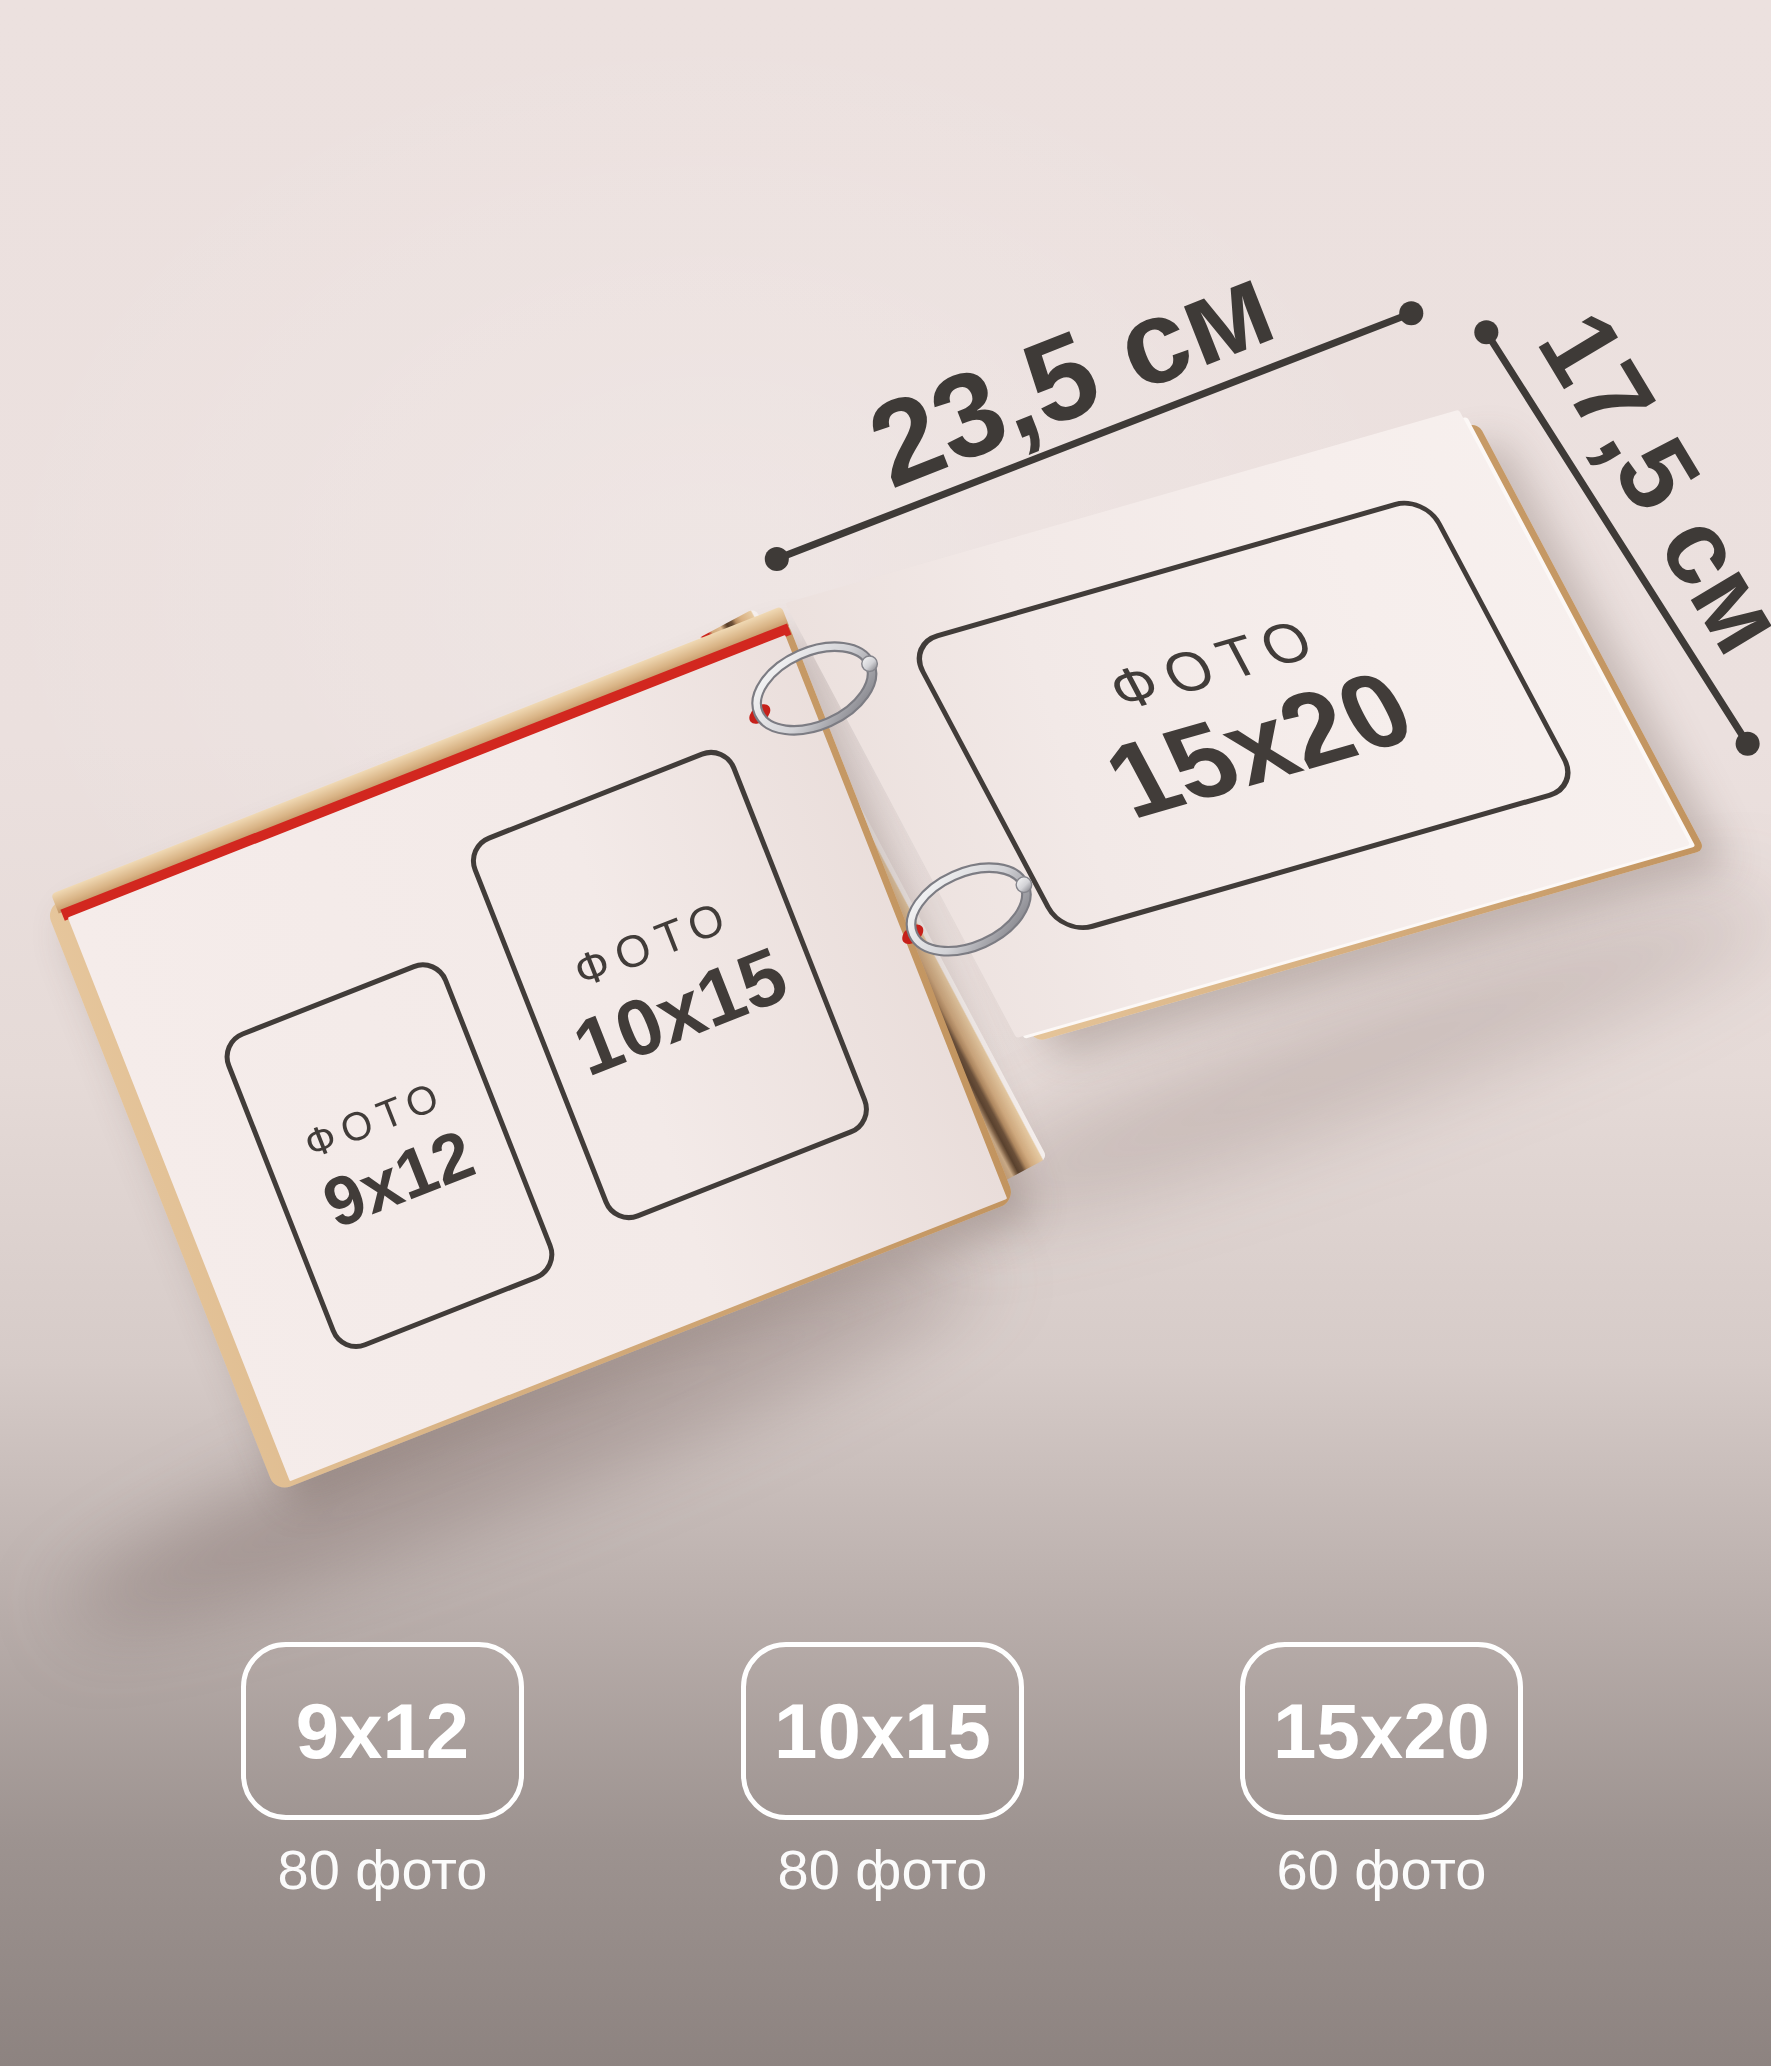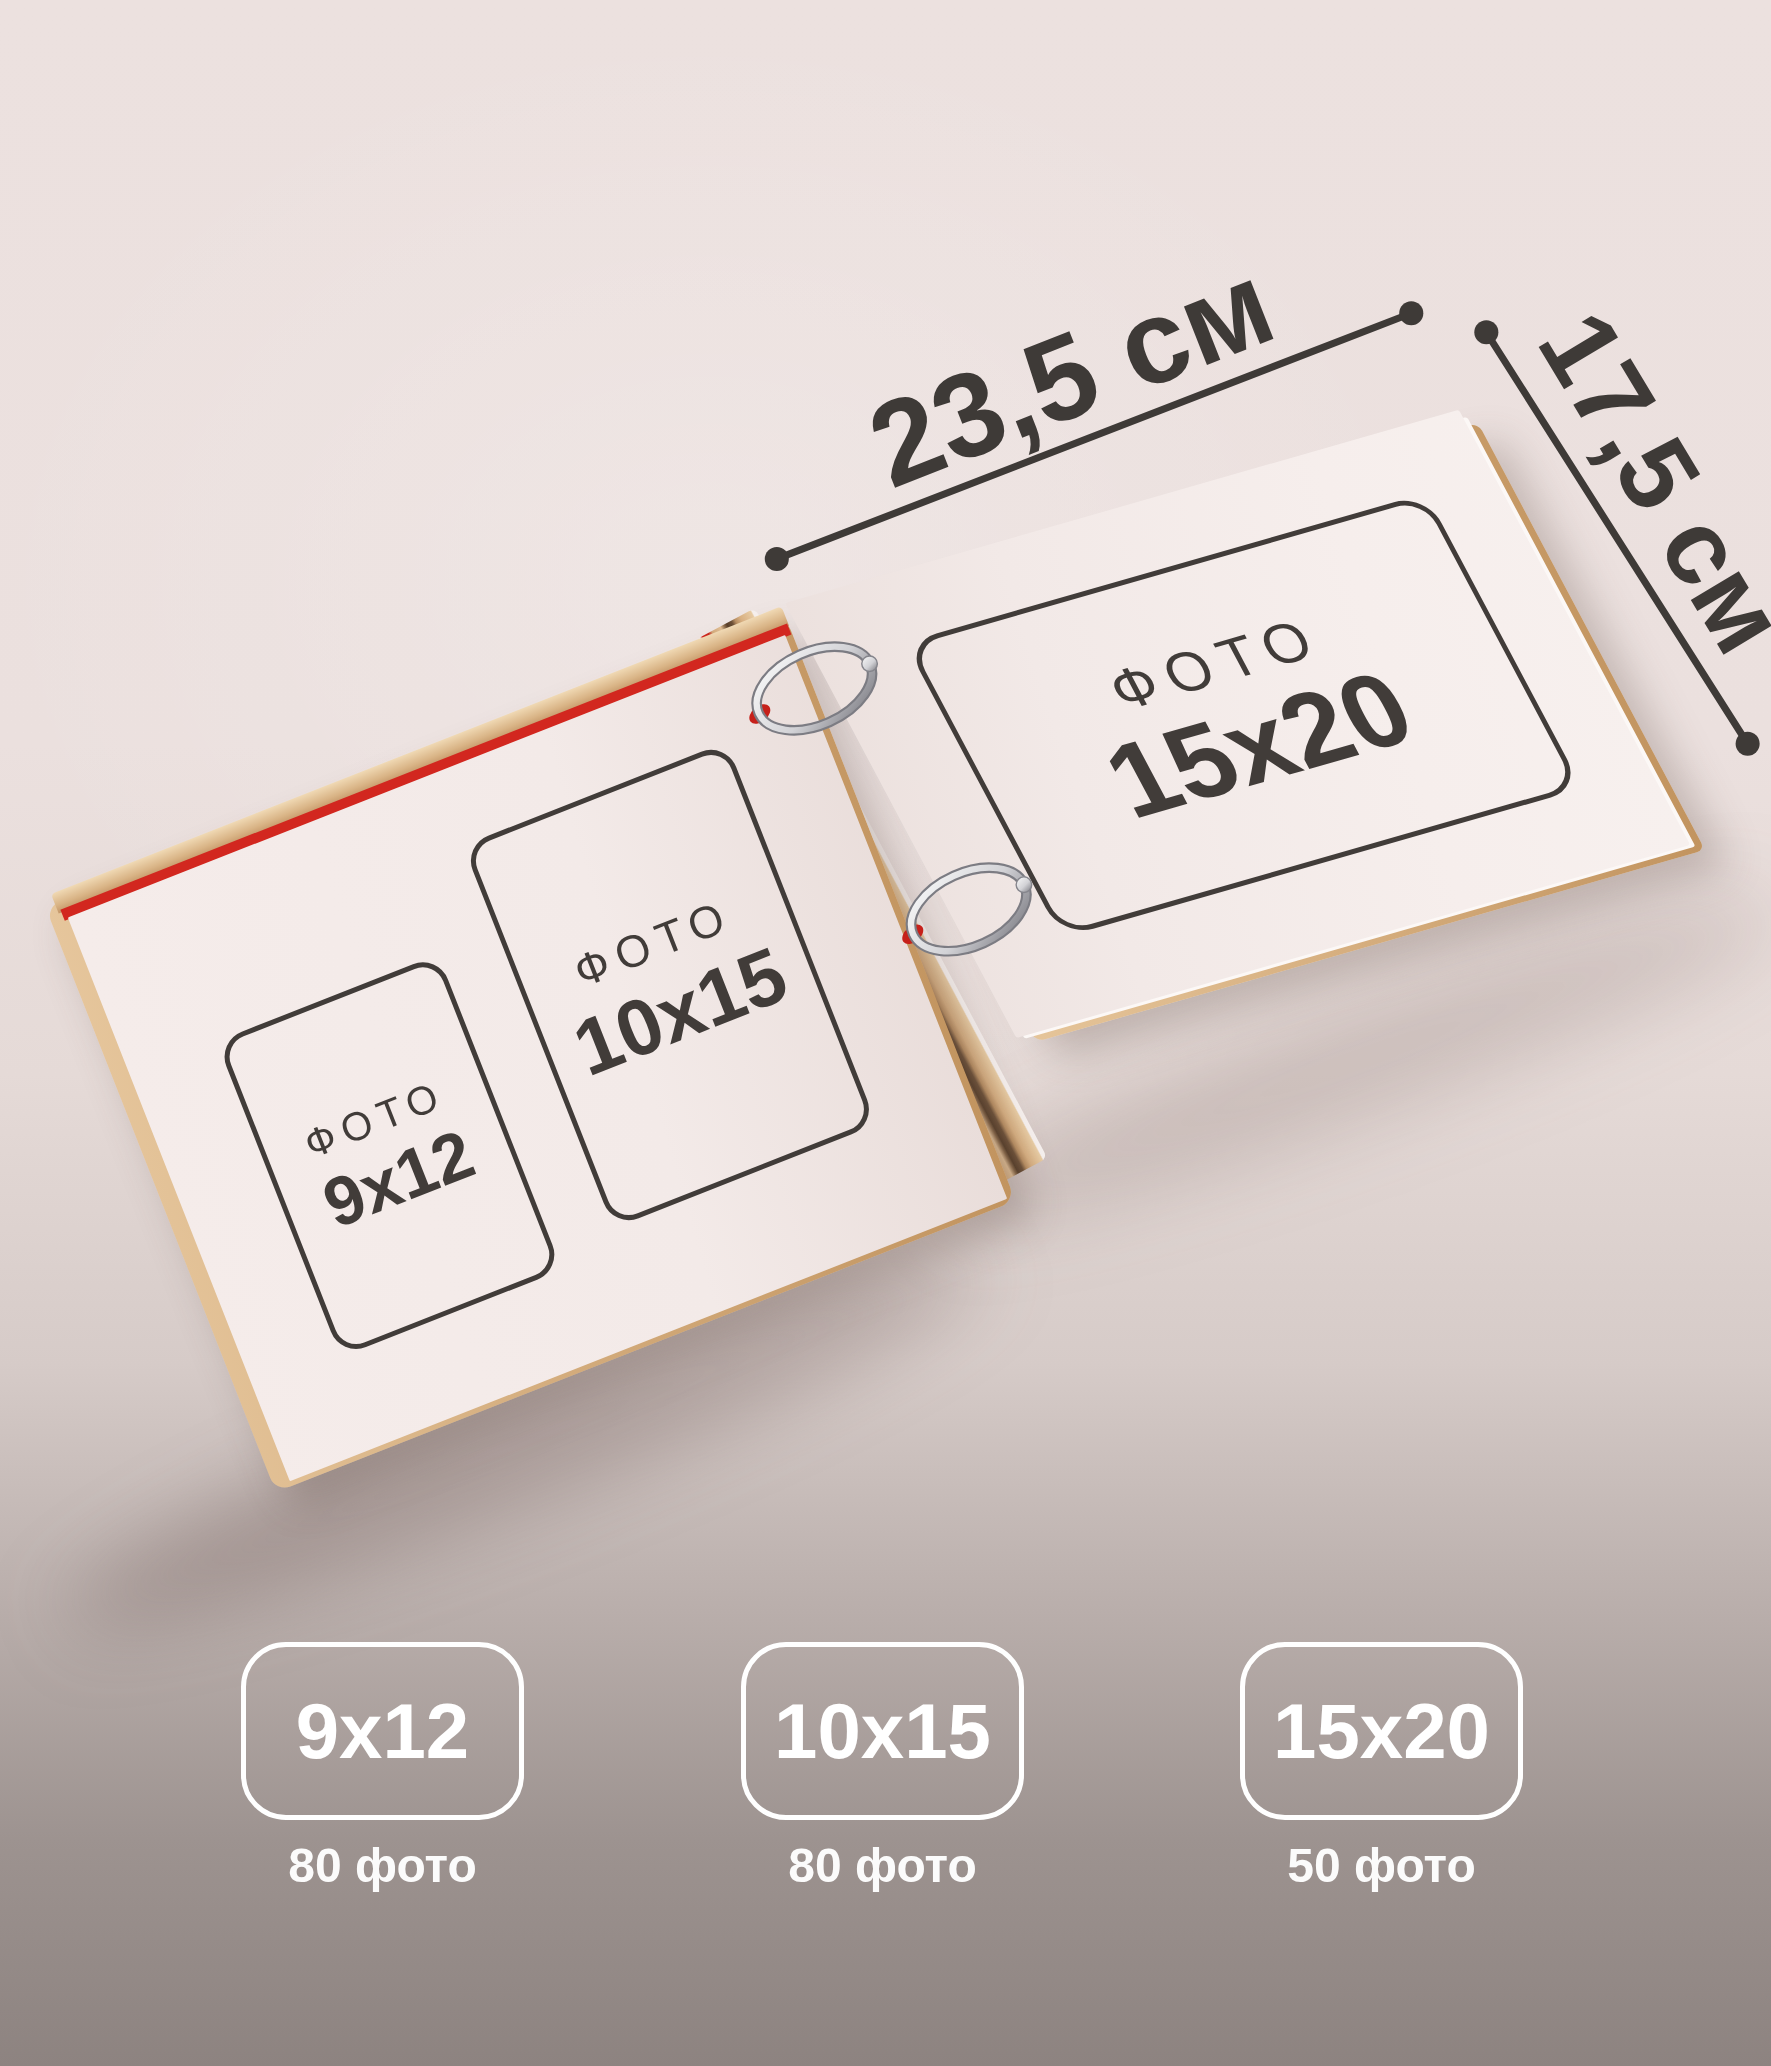--- a/index.html
+++ b/index.html
@@ -69,21 +69,21 @@
 
   
   .dim-label{color:#3e3a37;font-weight:700;white-space:nowrap;line-height:1;}
   .dim-w{left:1071px;top:374px;font-size:119px;transform:translate(-50%,-50%) rotate(-21.5deg);}
   .dim-h{left:1663px;top:482px;font-size:106px;transform:translate(-50%,-50%) rotate(59deg);}
 
   
   .badge{width:283px;height:178px;border:5px solid #fff;border-radius:45px;color:#fff;
     display:flex;align-items:center;justify-content:center;font-weight:700;font-size:78px;line-height:1;}
   .b1{left:241px;top:1642px;} .b2{left:741px;top:1642px;} .b3{left:1240px;top:1642px;}
-  .badge-caption{width:283px;text-align:center;color:#fff;font-weight:700;font-size:48px;line-height:1;opacity:.97;}
+  .badge-caption{width:283px;text-align:center;color:#fff;font-weight:400;font-size:56px;line-height:1;opacity:.97;}
   .c1{left:241px;top:1842px;} .c2{left:741px;top:1842px;} .c3{left:1240px;top:1842px;}
 </style>
 </head>
 <body>
 
 <div class="stage">
 
   <div class="shadow-left"></div>
   <div class="shadow-right"></div>
 
@@ -159,16 +159,16 @@
     <span>9x12</span>
   </div>
   <div class="badge b2">
     <span>10x15</span>
   </div>
   <div class="badge b3">
     <span>15x20</span>
   </div>
   <div class="badge-caption c1">80 фото</div>
   <div class="badge-caption c2">80 фото</div>
-  <div class="badge-caption c3">50 фото</div>
+  <div class="badge-caption c3">60 фото</div>
 
 </div>
 
 
 </body></html>

